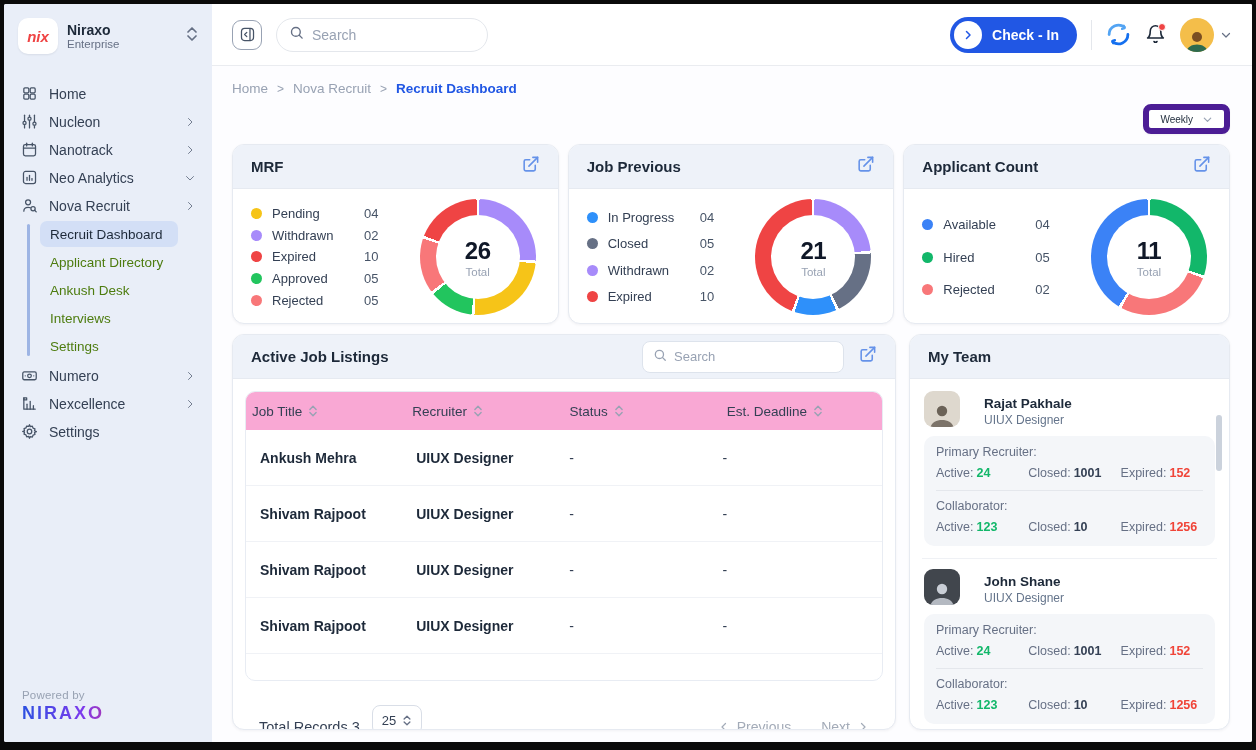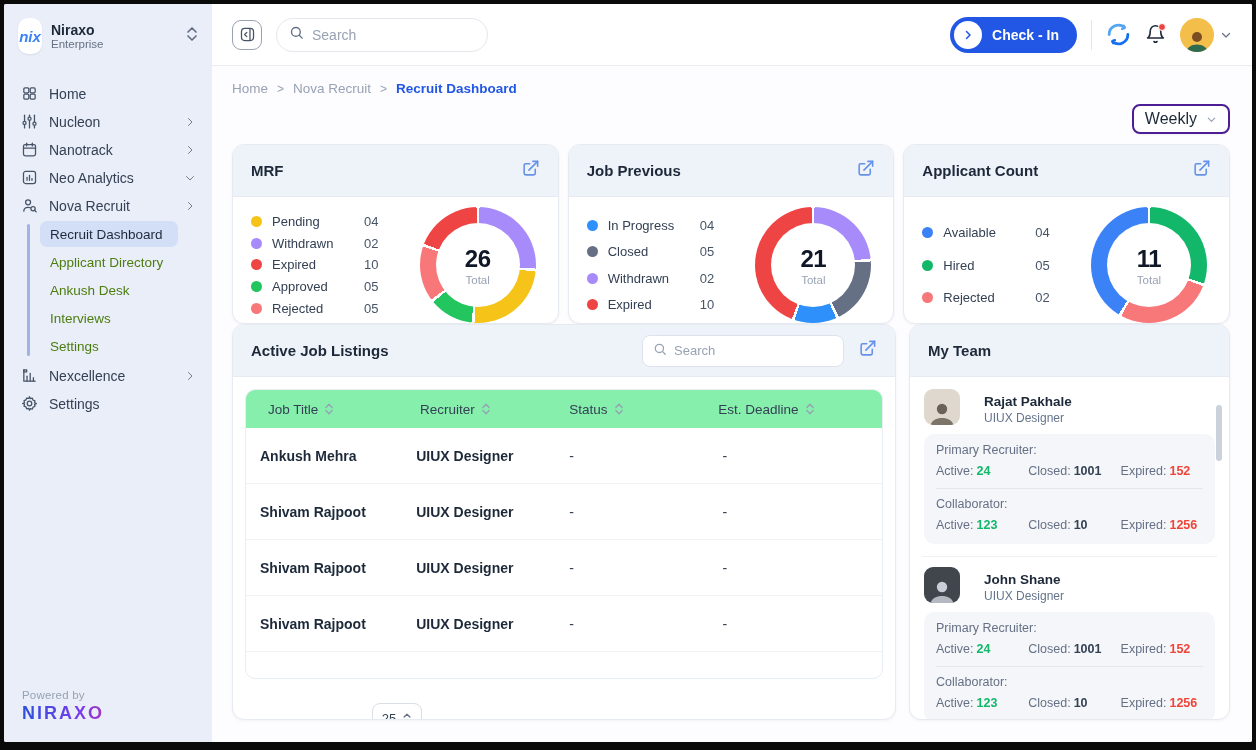--- a/index.html
+++ b/index.html
@@ -4,22 +4,22 @@
 <style>
   *{box-sizing:border-box;margin:0;padding:0}
   html,body{width:1256px;height:750px}
   body{background:#0a0a0a;font-family:"Liberation Sans",sans-serif;position:relative;overflow:hidden}
   [data-interactable="true"]{cursor:pointer}
   .app{position:absolute;inset:4px 4px 8px 4px;background:#fff;display:flex;overflow:hidden;border-radius:2px}
 
   
   .sidebar{width:208px;background:#E9EEF8;display:flex;flex-direction:column;padding:12px 10px 14px;flex-shrink:0}
   .brand{display:flex;align-items:center;gap:9px;padding:2px 4px}
-  .brand-logo{width:24px;height:36px;background:#fff;border-radius:10px;display:flex;align-items:center;justify-content:center;
-    color:#3b82f6;font-weight:800;font-size:15px;font-style:italic;box-shadow:0 1px 2px rgba(16,24,40,.08)}
+  .brand-logo{width:40px;height:36px;background:#fff;border-radius:10px;display:flex;align-items:center;justify-content:center;
+    color:#ef4444;font-weight:800;font-size:15px;font-style:italic;box-shadow:0 1px 2px rgba(16,24,40,.08)}
   .brand-name{font-size:14px;font-weight:700;color:#1D2939;line-height:1.15}
   .brand-tier{font-size:11.5px;color:#667085}
   .brand-switch{margin-left:auto;color:#667085}
   nav{margin-top:24px;flex:0 0 auto}
   .nav-item{display:flex;align-items:center;gap:11px;height:27px;padding:0 6px;font-size:14px;color:#344054;border-radius:8px;margin-bottom:1px}
   .nav-item .nico{width:18px;height:18px;display:flex;align-items:center;justify-content:center;color:#475467;flex-shrink:0}
   .nav-item .chev{margin-left:auto;color:#667085;display:flex}
   .subnav{position:relative;padding-left:26px;margin:2px 0 3px}
   .subnav::before{content:"";position:absolute;left:13px;top:3px;bottom:3px;width:2.5px;background:#9DB4E4;border-radius:2px}
   .subnav-item{display:flex;align-items:center;height:26px;margin:2px 24px 2px 0;padding:0 10px;font-size:13.5px;color:#4d7c0f;border-radius:7px}
@@ -48,50 +48,50 @@
   .bell-dot{position:absolute;top:-1px;right:0px;width:8px;height:8px;background:#EF4444;border-radius:50%;border:1.5px solid #fff}
   .avatar{width:34px;height:34px;border-radius:50%;overflow:hidden;flex-shrink:0;display:flex;align-items:flex-end;justify-content:center}
   .avatar svg{display:block}
   .avatar-wrap{display:flex;align-items:center;gap:6px}
 
   .content{flex:1;padding:15px 22px 0 20px;overflow:hidden;position:relative}
   .breadcrumb{display:flex;align-items:center;gap:9px;font-size:13.5px;color:#98A2B3}
   .breadcrumb .sep{color:#98A2B3;font-size:12px}
   .breadcrumb .crumb.current{color:#2157E4;font-weight:600}
   .period-row{display:flex;justify-content:flex-end;margin-top:8px}
-  .period-select{height:30px;background:#fff;border:2px solid #4c1d95;border-radius:8px;display:flex;align-items:center;gap:9px;
-    padding:0 11px;font-size:16px;color:#1D2939;box-shadow:0 1px 2px rgba(16,24,40,.05)}
+  .period-select{height:30px;background:#fff;border:6px solid #4c1d95;border-radius:8px;display:flex;align-items:center;gap:9px;
+    padding:0 11px;font-size:10px;color:#1D2939;box-shadow:0 1px 2px rgba(16,24,40,.05)}
 
   
   .cards-row{display:flex;gap:9px;margin-top:10px;height:180px}
   .card{background:#fff;border:1px solid #E6EAF1;border-radius:12px;box-shadow:0 1px 3px rgba(16,24,40,.05);overflow:hidden;display:flex;flex-direction:column}
   .stat-card{flex:1;min-width:0}
-  .card-head{height:52px;background:#EEF2F9;border-bottom:1px solid #E6EAF1;display:flex;align-items:center;justify-content:space-between;padding:0 18px;flex-shrink:0}
+  .card-head{height:44px;background:#EEF2F9;border-bottom:1px solid #E6EAF1;display:flex;align-items:center;justify-content:space-between;padding:0 18px;flex-shrink:0}
   .card-title{font-size:15px;font-weight:700;color:#1D2939}
   .card-body{flex:1;display:flex;align-items:center;justify-content:space-between;padding:10px 22px 12px 18px}
   .legend{display:flex;flex-direction:column;justify-content:space-evenly;height:100%}
   .legend-item{display:flex;align-items:center;font-size:13px}
   .legend-dot{width:11px;height:11px;border-radius:50%;margin-right:10px;flex-shrink:0}
   .legend-label{width:92px;color:#344054}
   .legend-value{color:#475467}
   .donut{width:116px;height:116px;border-radius:50%;position:relative;flex-shrink:0}
   .donut-center{position:absolute;inset:16px;background:#fff;border-radius:50%;display:flex;flex-direction:column;align-items:center;justify-content:center}
   .donut-total{font-size:24px;font-weight:700;color:#101828;letter-spacing:-.5px}
   .donut-sub{font-size:11.5px;color:#98A2B3;margin-top:1px}
 
   
-  .bottom-row{display:flex;gap:13px;height:396px}
+  .bottom-row{display:flex;gap:13px;margin-top:10px;height:396px}
   .jobs-card{width:664px;flex-shrink:0}
   .jobs-head-right{display:flex;align-items:center;gap:14px}
   .jobs-search{width:202px;height:32px;background:#fff;border:1px solid #DDE3EC;border-radius:8px;display:flex;align-items:center;gap:7px;padding:0 10px}
   .jobs-search input{border:none;outline:none;font-size:13px;color:#344054;width:100%;background:transparent;font-family:"Liberation Sans",sans-serif}
   .jobs-search input::placeholder{color:#98A2B3}
   .jobs-body{padding:12px 12px 0;flex:1;display:flex;flex-direction:column}
   .table-wrap{border:1px solid #E8ECF3;border-radius:10px;overflow:hidden;height:290px;background:#fff}
-  .t-head{display:grid;grid-template-columns:1.02fr 1fr 1fr .95fr;background:#86efac;height:38px;align-items:center;padding:0 22px}
+  .t-head{display:grid;grid-template-columns:1.02fr 1fr 1fr .95fr;background:#f9a8d4;height:38px;align-items:center;padding:0 6px}
   .t-head .th{display:flex;align-items:center;gap:6px;font-size:13.5px;color:#344054}
   .t-row{display:grid;grid-template-columns:1.02fr 1fr 1fr .95fr;height:56px;align-items:center;padding:0 14px;border-bottom:1px solid #F0F2F6;font-size:14px;color:#1D2939}
   .t-row .cell-name,.t-row .cell-recruiter{font-weight:700}
   .t-row .cell-dim{color:#344054}
   .jobs-footer{height:54px;display:flex;align-items:flex-end;padding:0 14px;gap:12px}
   .total-records{font-size:14.5px;color:#344054}
   .page-size{height:30px;border:1px solid #D9DEE7;border-radius:8px;background:#fff;display:flex;align-items:center;gap:6px;padding:0 9px;font-size:13px;color:#344054}
   .pager{margin-left:auto;display:flex;align-items:center;gap:30px}
   .page-btn{display:flex;align-items:center;gap:7px;font-size:14px;color:#A3ABB8}
 
@@ -209,20 +209,36 @@
             </svg>
           </span>
   </div>
         <div class="subnav" data-interactable="false">
           <div class="subnav-item active" data-interactable="true">Recruit Dashboard</div>
           <div class="subnav-item" data-interactable="true">Applicant Directory</div>
           <div class="subnav-item" data-interactable="true">Ankush Desk</div>
           <div class="subnav-item" data-interactable="true">Interviews</div>
           <div class="subnav-item" data-interactable="true">Settings</div>
         </div>
+        <div class="nav-item" data-interactable="true">
+    <span class="nico" data-interactable="false">
+            <svg width="17" height="17" viewBox="0 0 24 24" fill="none" stroke="currentColor" stroke-width="1.8" stroke-linecap="round" stroke-linejoin="round">
+              <rect x="2.5" y="7" width="19" height="11" rx="2"></rect>
+              <circle cx="12" cy="12.5" r="2.6"></circle>
+              <line x1="6" y1="12.5" x2="6" y2="12.5"></line>
+              <line x1="18" y1="12.5" x2="18" y2="12.5"></line>
+            </svg>
+          </span>
+    <span data-interactable="false">Numero</span>
+    <span class="chev" data-interactable="false">
+            <svg width="12" height="12" viewBox="0 0 24 24" fill="none" stroke="currentColor" stroke-width="1.8" stroke-linecap="round" stroke-linejoin="round">
+              <path d="M9 5l7 7-7 7"></path>
+            </svg>
+          </span>
+  </div>
         <div class="nav-item" data-interactable="true">
     <span class="nico" data-interactable="false">
             <svg width="17" height="17" viewBox="0 0 24 24" fill="none" stroke="currentColor" stroke-width="1.8" stroke-linecap="round" stroke-linejoin="round">
               <path d="M4 4v16h16"></path>
               <line x1="8.5" y1="20" x2="8.5" y2="13"></line>
               <line x1="13" y1="20" x2="13" y2="9"></line>
               <line x1="17.5" y1="20" x2="17.5" y2="15"></line>
               <path d="M4 4h4v3H4z"></path>
             </svg>
           </span>

